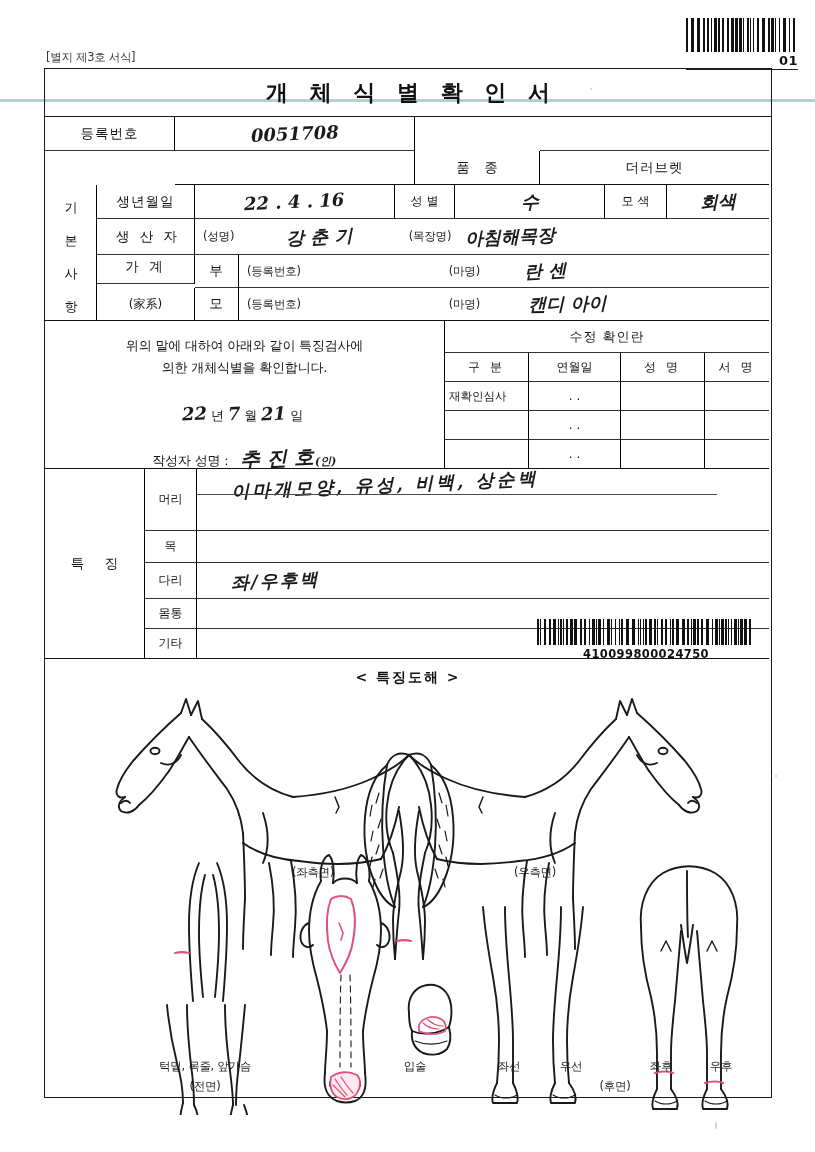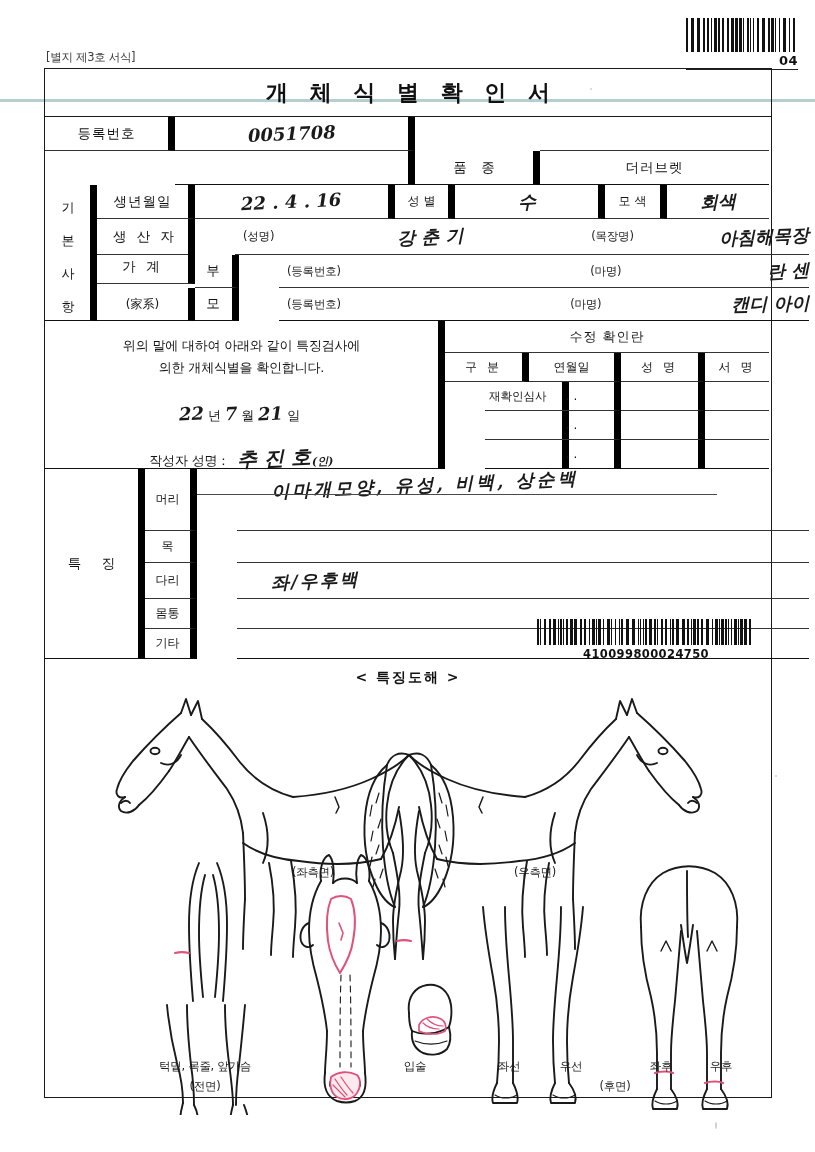--- a/index.html
+++ b/index.html
@@ -45,28 +45,28 @@
     display:flex; align-items:center; justify-content:center;
   }
   .title-text {
     font-size:22px; font-weight:bold; color:#111;
     letter-spacing:7px; text-indent:7px;
   }
 
   
   .cell { position:absolute; display:flex; align-items:center; justify-content:center; }
   .bb { border-bottom:1px solid #333; }
-  .br { border-right:7px solid #000000; }
+  .br { border-right:1px solid #000000; }
   .thick-b { border-bottom:1.7px solid #111; }
 
   .lbl { font-size:13.5px; color:#141414; letter-spacing:1px; white-space:nowrap; }
   .lbl-sp { letter-spacing:5px; text-indent:5px; }
   .lbl-sm { font-size:12px; letter-spacing:0px; }
   .sub { font-size:11.5px; color:#222; letter-spacing:-.2px; }
-  .left-pad { justify-content:space-between; padding-left:8px;margin-left:40px; }
+  .left-pad { justify-content:flex-start; padding-left:8px; }
 
   
   .hw {
     font-family:"DejaVu Serif", serif;
     color:#1b1b1b; font-size:18px; font-style:italic;
     transform:rotate(-2.5deg); white-space:nowrap; font-weight:600;
   }
   .hw2 { transform:rotate(-1.2deg); }
 
   
@@ -114,21 +114,21 @@
       <div class="bc-line" style="left:71px; width:2px; height:100%;"></div>
       <div class="bc-line" style="left:76px; width:3px; height:100%;"></div>
       <div class="bc-line" style="left:82px; width:2px; height:100%;"></div>
       <div class="bc-line" style="left:85px; width:3px; height:100%;"></div>
       <div class="bc-line" style="left:89px; width:1px; height:100%;"></div>
       <div class="bc-line" style="left:93px; width:1px; height:100%;"></div>
       <div class="bc-line" style="left:97px; width:3px; height:100%;"></div>
       <div class="bc-line" style="left:103px; width:1px; height:100%;"></div>
       <div class="bc-line" style="left:107px; width:2px; height:100%;"></div>
     </div>
-  <div class="bc-num">04</div>
+  <div class="bc-num">01</div>
 
   <div class="form-tag">[별지 제3호 서식]</div>
 
   <div class="scanline" style="top:99px;"></div>
 
   <div class="frame">
 
     <div class="title-cell">
       <span class="title-text">개 체 식 별 확 인 서</span>
     </div>

